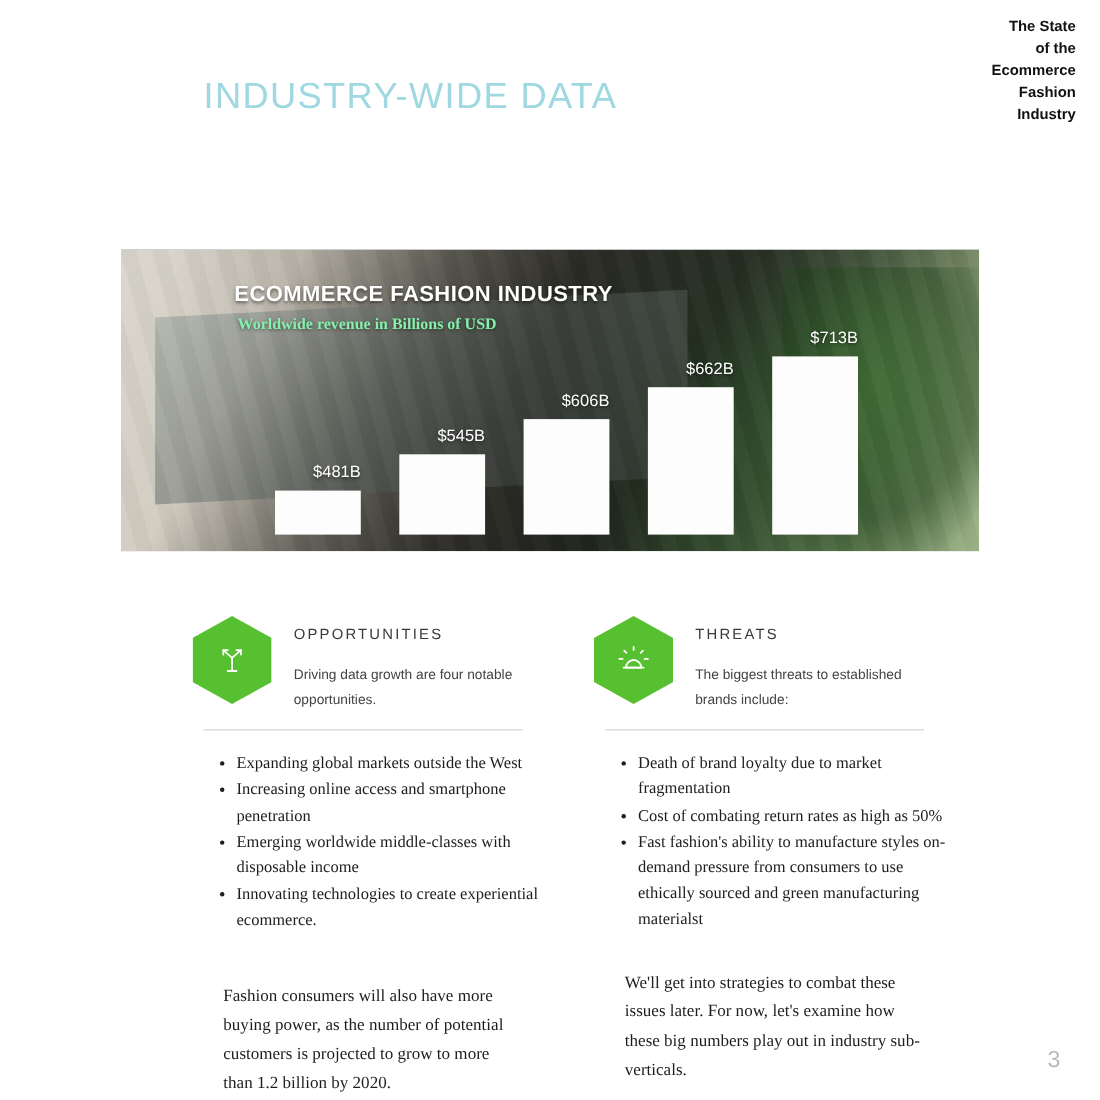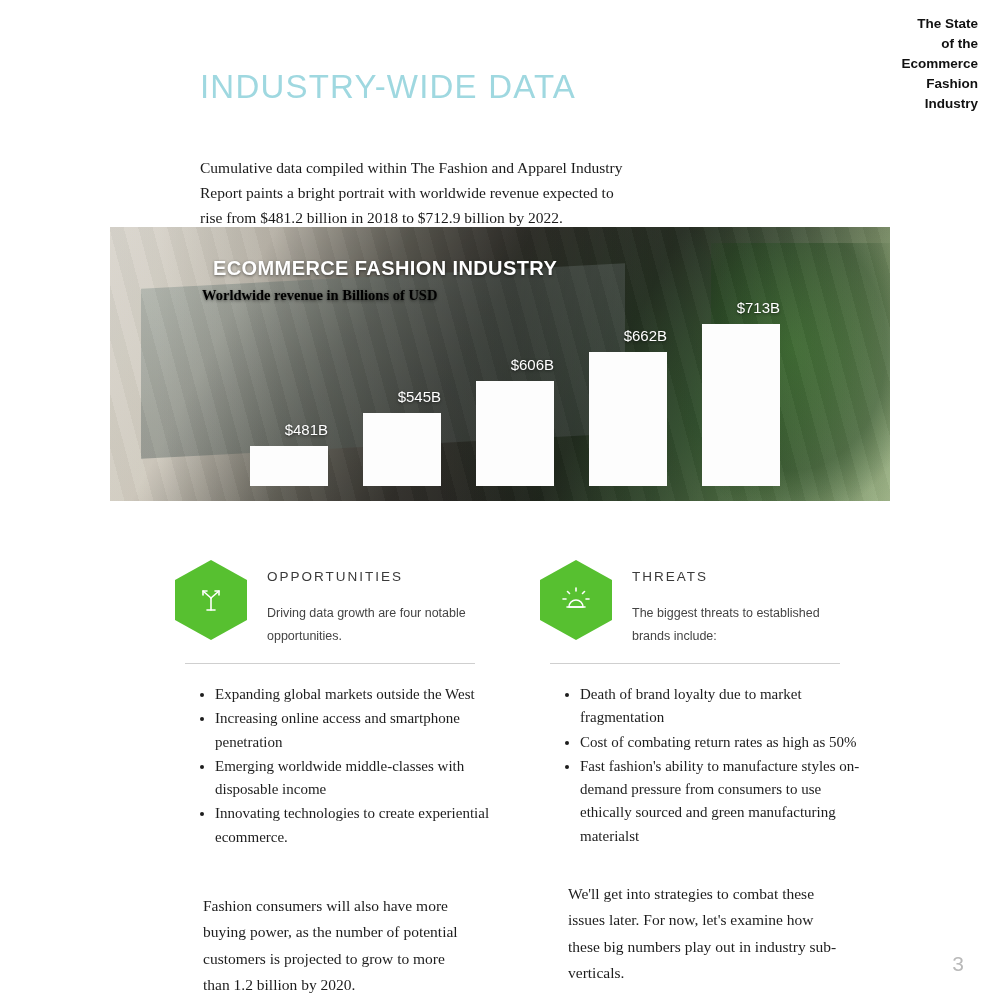--- a/index.html
+++ b/index.html
@@ -32,21 +32,21 @@
     font-weight: bold;
     font-size: 13.5px;
     line-height: 1.48;
     color: #111;
   }
 
   
   .page-title {
     position: absolute;
     top: 68px;
-    left: 200px;
+    left: 185px;
     font-family: "Liberation Sans", sans-serif;
     font-weight: 300;
     font-size: 33px;
     letter-spacing: 1.2px;
     color: #9fd8e0;
   }
 
   
   .intro {
     position: absolute;
@@ -113,26 +113,26 @@
     top: 30px;
     font-family: "Liberation Sans", sans-serif;
     font-weight: bold;
     font-size: 20px;
     letter-spacing: .4px;
     color: #ffffff;
     text-shadow: 0 1px 3px rgba(0,0,0,.5);
   }
   .hero-sub {
     position: absolute;
-    left: 92px;
+    left: 106px;
     top: 60px;
     font-family: "Liberation Serif", serif;
     font-weight: bold;
     font-size: 14.5px;
-    color: #000000;
+    color: #86efac;
     text-shadow: 0 1px 3px rgba(0,0,0,.5);
   }
 
   
   .chart {
     position: absolute;
     left: 0;
     top: 0;
     width: 780px;
     height: 317px;
@@ -261,21 +261,20 @@
   <div class="header-block">
     <div>The State</div>
     <div>of the</div>
     <div>Ecommerce</div>
     <div>Fashion</div>
     <div>Industry</div>
   </div>
 
   <div class="page-title">INDUSTRY-WIDE DATA</div>
 
-  <p class="intro">Cumulative data compiled within The Fashion and Apparel Industry Report paints a bright portrait with worldwide revenue expected to rise from $481.2 billion in 2018 to $712.9 billion by 2022.</p>
 
   <div class="hero">
     <div class="hero-photo">
       <div class="hero-laptop"></div>
       <div class="hero-leaf"></div>
     </div>
 
     <div class="hero-inner">
       <div class="hero-title">ECOMMERCE FASHION INDUSTRY</div>
       <div class="hero-sub">Worldwide revenue in Billions of USD</div>

